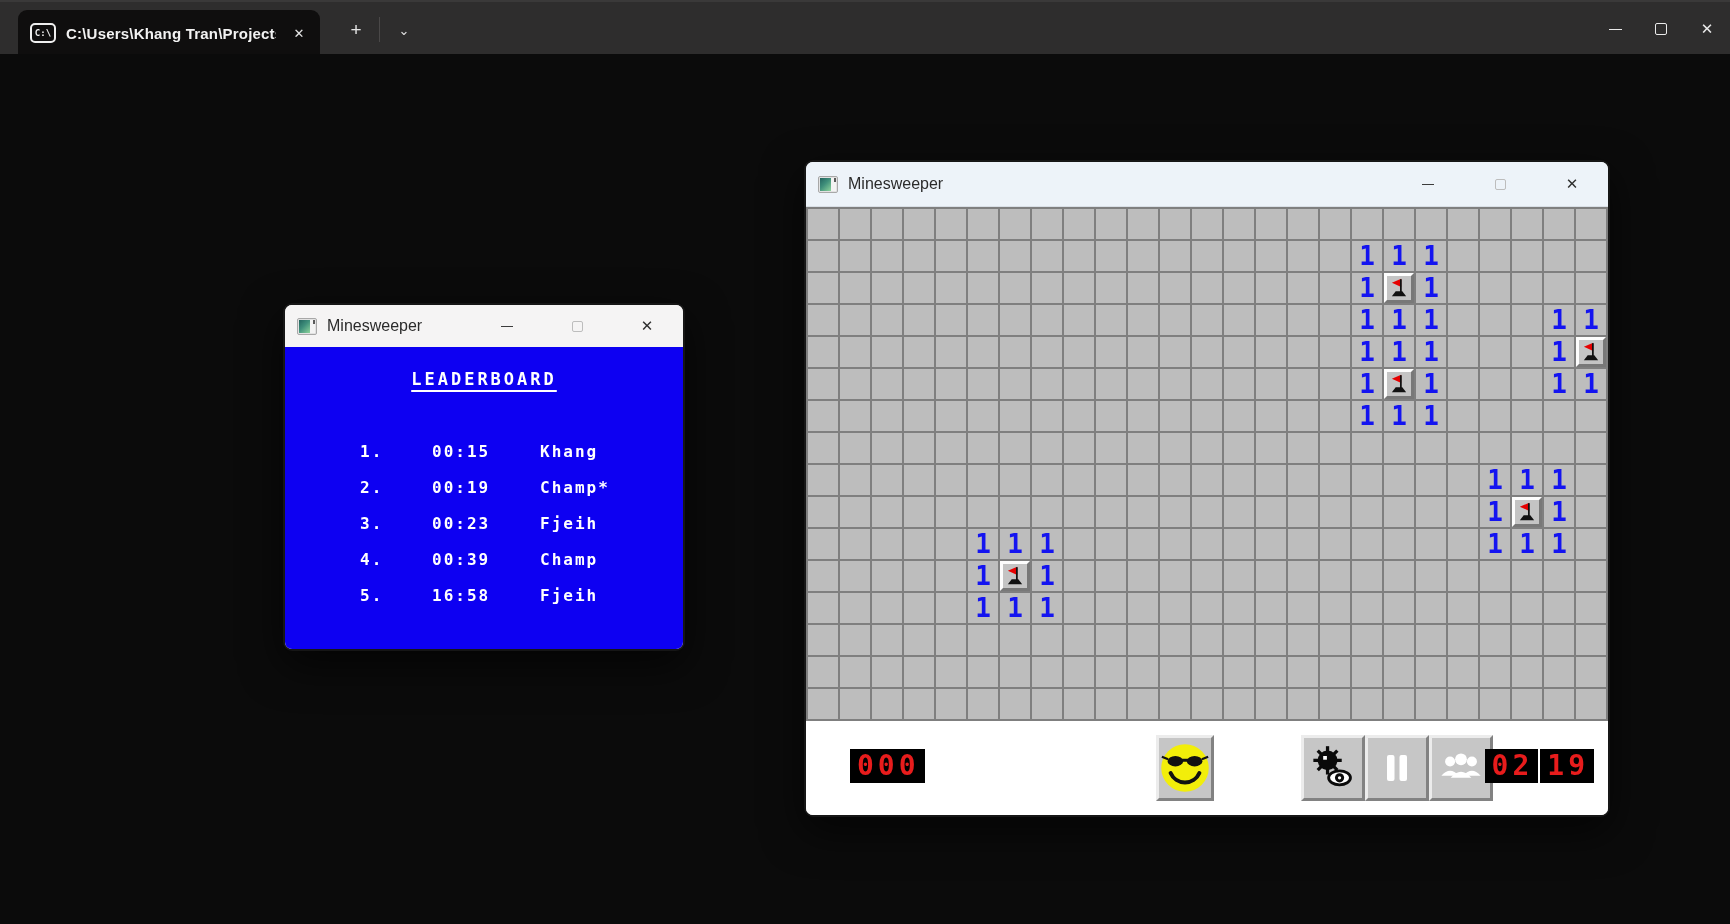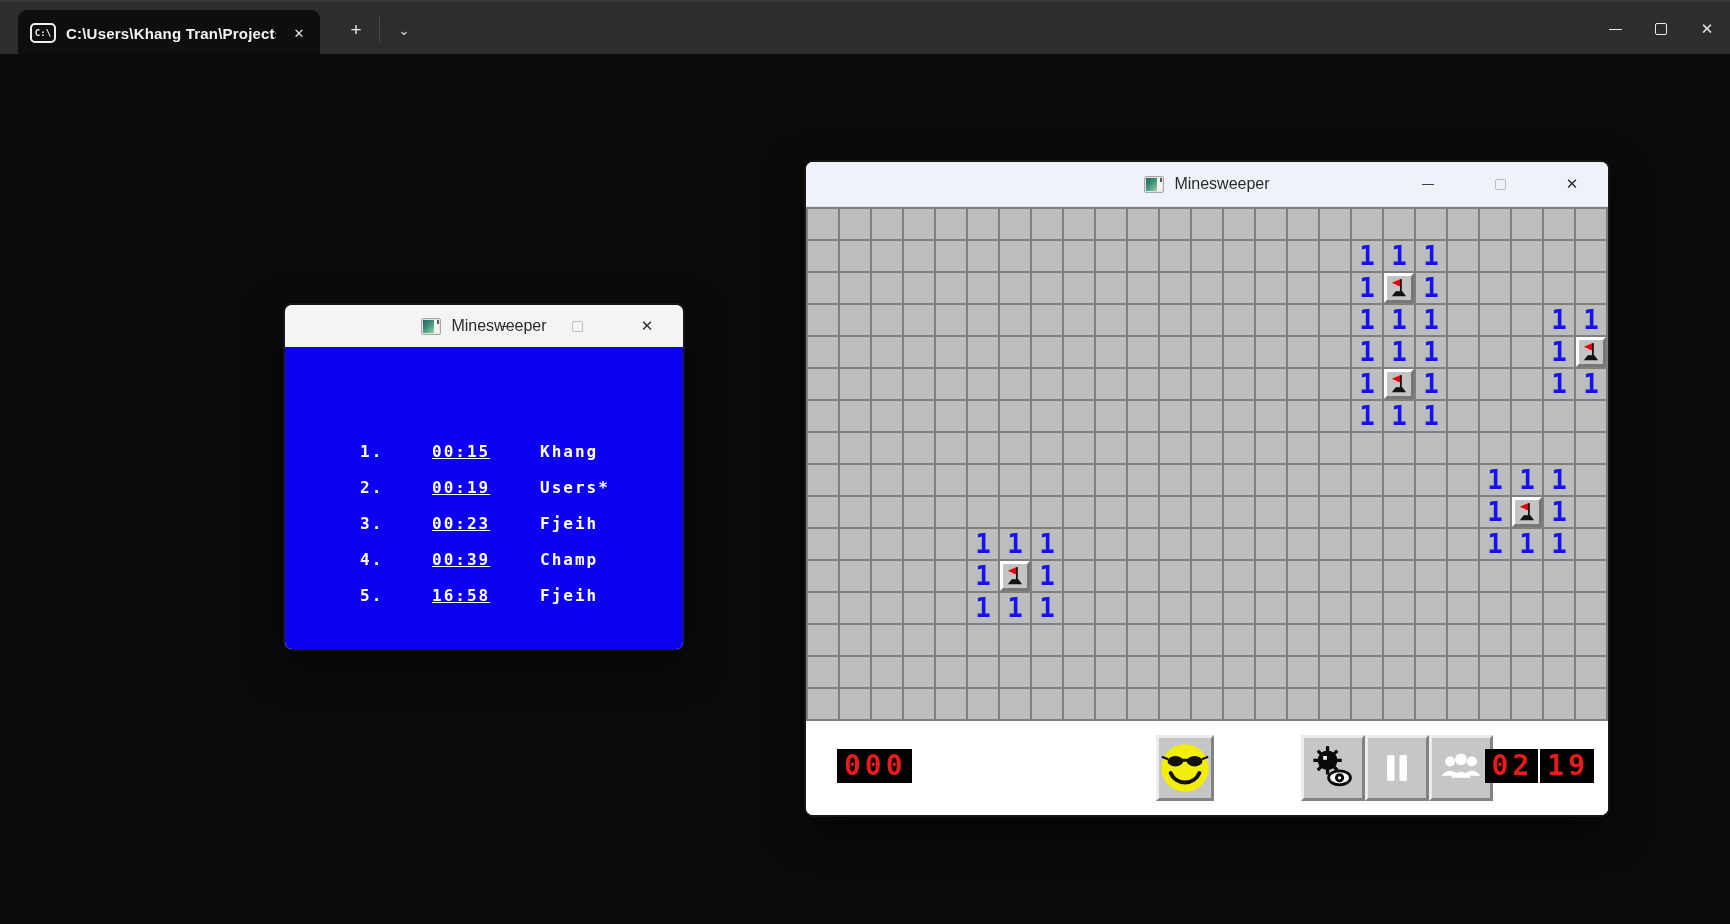--- a/index.html
+++ b/index.html
@@ -43,21 +43,21 @@
   .term-ctrl .glyph-max { display:block; width:12px; height:12px; border:1.6px solid #eaeaea; border-radius:2px; }
   .term-ctrl.close { font-size:15px; }
   .term-body { position:absolute; left:0; top:54px; width:1730px; height:870px; background:#0b0b0b; }
 
   
   .win {
     position:absolute; border:2px solid #161616; border-radius:9px;
     box-shadow:0 14px 42px rgba(0,0,0,.65); overflow:hidden; background:#fff;
   }
   .win-titlebar {
-    display:flex; align-items:center; padding:0 12px; position:relative;justify-content:center;
+    display:flex; align-items:center; padding:0 12px; position:relative;
   }
   .app-icon { width:20px; height:17px; background:#f3f3f3; border:1px solid #a8a8a8; border-radius:2px;
     position:relative; flex:0 0 auto; box-shadow:0 0 0 1px #e2e2e2 inset; }
   .app-icon::before { content:""; position:absolute; left:1px; top:1px; width:11px; height:13px;
     background:linear-gradient(135deg,#23645f 0%, #3f8f7b 45%, #8ed49c 100%); }
   .app-icon::after { content:""; position:absolute; right:1px; top:1px; width:2px; height:4px; background:#5a5a5a; }
   .win-title { font-size:16px; color:#2b2b2b; margin-left:10px; }
   .wc { position:absolute; top:0; height:100%; width:44px; display:flex; align-items:center; justify-content:center; cursor:pointer; }
   .wc .g-min { display:block; width:12px; height:0; border-top:1.6px solid #3c3c3c; }
   .wc .g-max { display:block; width:11px; height:11px; border:1.5px solid #bdbdbd; border-radius:2px; }
@@ -72,21 +72,21 @@
   }
   #lb-heading {
     position:absolute; top:22px; width:100%; text-align:center;
     font-size:17px; letter-spacing:3px;
     text-decoration:underline; text-underline-offset:5px; text-decoration-thickness:2px;
   }
   #lb-rows { position:absolute; top:86px; left:0; width:100%; }
   .lb-row { display:flex; height:36px; align-items:center; padding-left:75px;
     font-size:16px; letter-spacing:2px; }
   .lb-rank { width:72px; }
-  .lb-time { width:108px;text-decoration:underline; }
+  .lb-time { width:108px; }
 
   
   #game-win { left:804px; top:160px; width:806px; height:657px; }
   #game-win .win-titlebar { height:45px; background:#edf3f9; border-bottom:1px solid #d9dfe6; }
 
   #minefield {
     position:absolute; left:0; top:45px; width:802px; height:514px;
     border-top:2px solid #7f7f7f; border-left:2px solid #7f7f7f;
     display:grid; grid-template-columns:repeat(25,32px); grid-template-rows:repeat(16,32px);
     background:#bdbdbd;
@@ -103,21 +103,21 @@
     border:3px solid; border-color:#fdfdfd #787878 #787878 #fdfdfd;
     display:flex; align-items:center; justify-content:center;
   }
 
   
   #toolbar { position:absolute; left:0; top:559px; width:802px; height:96px; background:#ffffff; }
   .led {
     background:#000; color:#e81c1c; font:bold 28px/30px "DejaVu Sans Mono", monospace;
     letter-spacing:4px; padding:2px 5px 2px 7px;
   }
-  #mine-counter { position:absolute; left:31px; top:28px; }
+  #mine-counter { position:absolute; left:44px; top:28px; }
   #timer { position:absolute; right:14px; top:28px; display:flex; gap:2px; background:#fff; }
   .tool-btn {
     background:#c6c6c6; border:3px solid; border-color:#ececec #828282 #828282 #ececec;
     display:flex; align-items:center; justify-content:center; cursor:pointer;
   }
   #smiley-btn { position:absolute; left:350px; top:14px; width:58px; height:66px; }
   #btn-group { position:absolute; left:495px; top:14px; display:flex; }
   #btn-group .tool-btn { width:64px; height:66px; }
 </style>
 </head>
@@ -152,30 +152,31 @@
       <span class="win-title">Minesweeper</span>
       <span class="wc" style="left:200px">
           <span class="g-min"></span>
         </span>
       <span class="wc" style="left:270px">
           <span class="g-max"></span>
         </span>
       <span class="wc close" style="left:340px">✕</span>
     </div>
     <div id="lb-panel" style="background: rgb(13, 0, 242);">
+      <div id="lb-heading">LEADERBOARD</div>
       <div id="lb-rows">
           <div class="lb-row">
             <span class="lb-rank">1.</span>
             <span class="lb-time">00:15</span>
             <span class="lb-name">Khang</span>
           </div>
           <div class="lb-row">
             <span class="lb-rank">2.</span>
             <span class="lb-time">00:19</span>
-            <span class="lb-name">Users*</span>
+            <span class="lb-name">Champ*</span>
           </div>
           <div class="lb-row">
             <span class="lb-rank">3.</span>
             <span class="lb-time">00:23</span>
             <span class="lb-name">Fjeih</span>
           </div>
           <div class="lb-row">
             <span class="lb-rank">4.</span>
             <span class="lb-time">00:39</span>
             <span class="lb-name">Champ</span>

